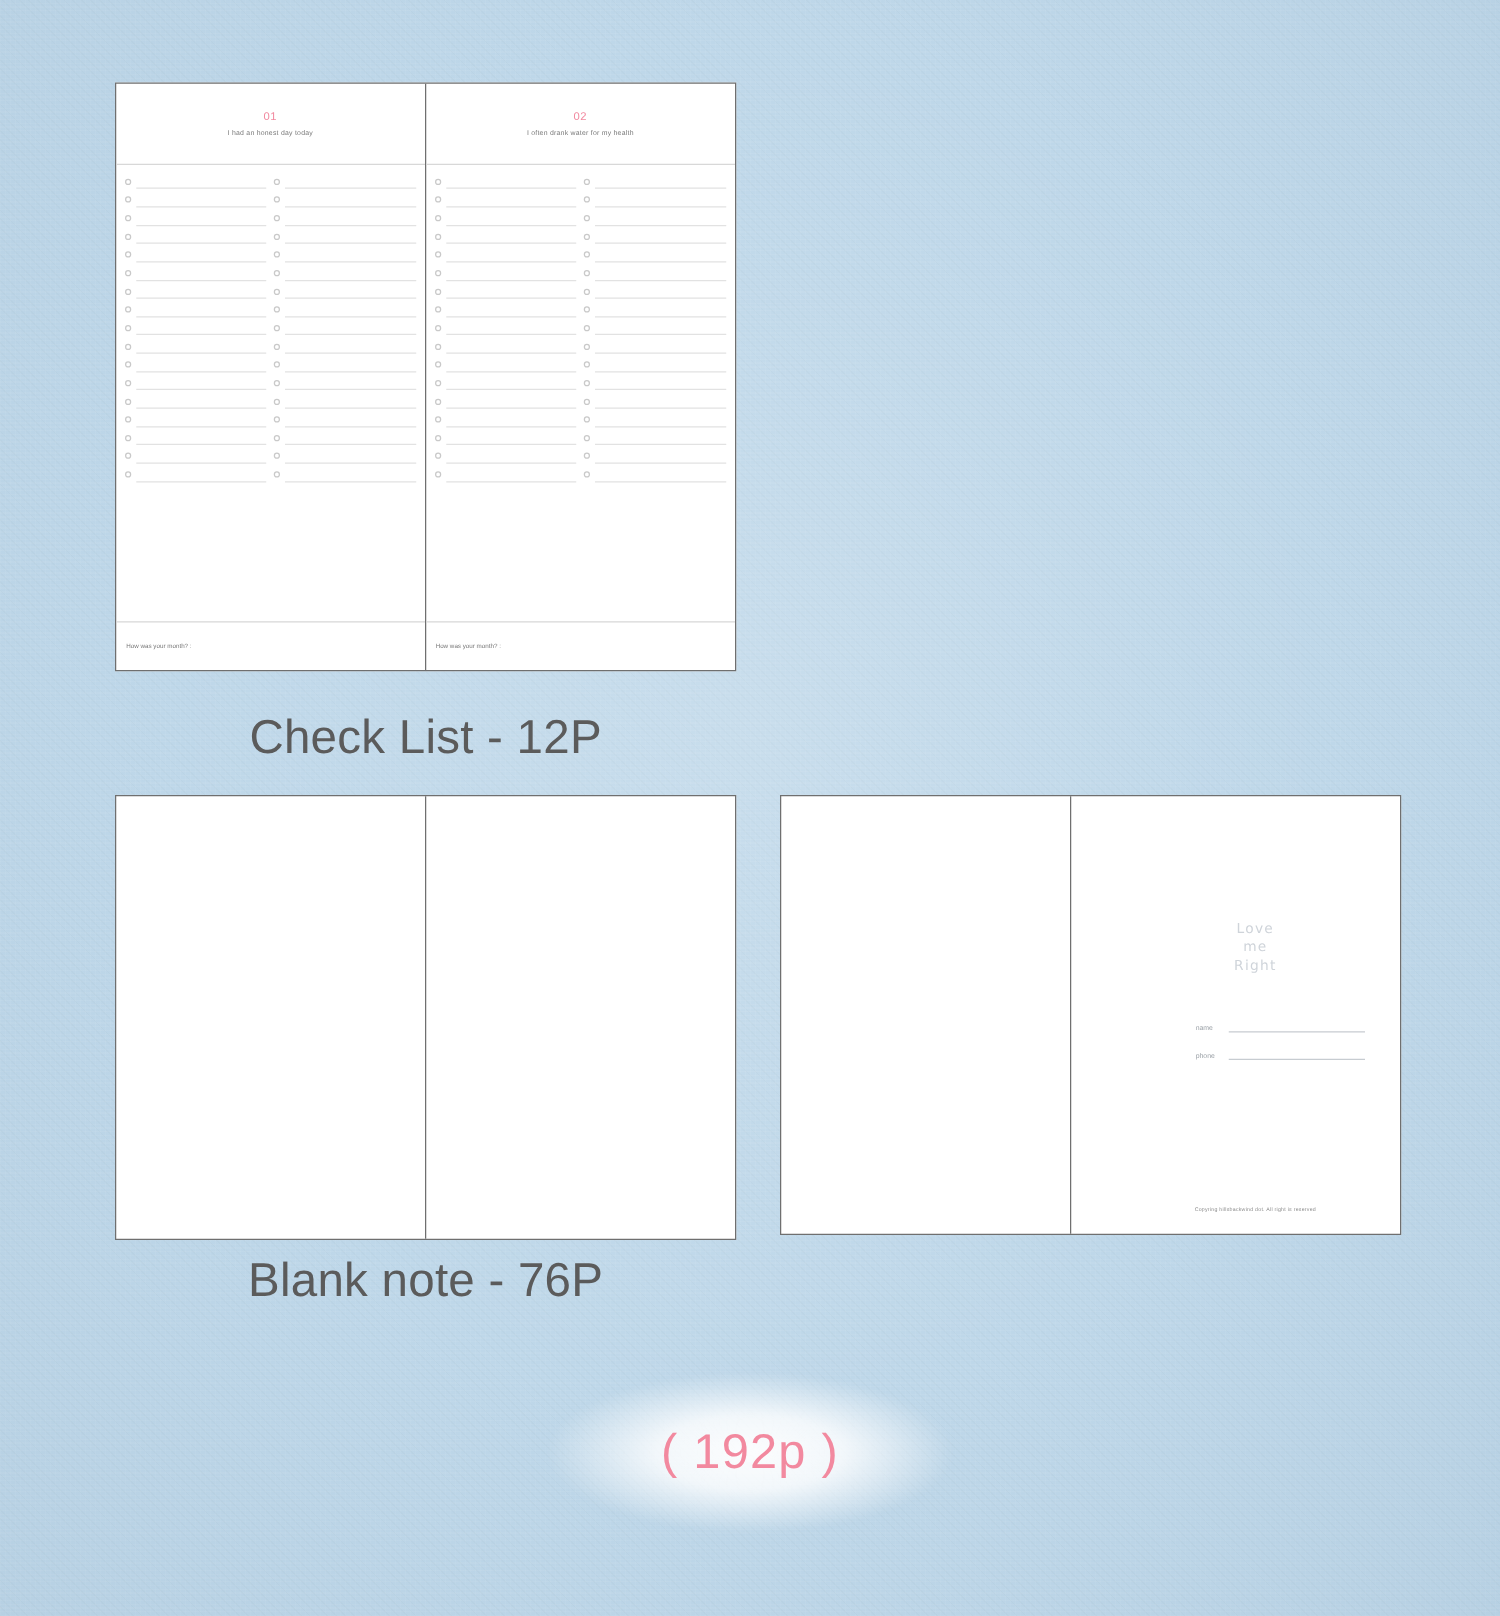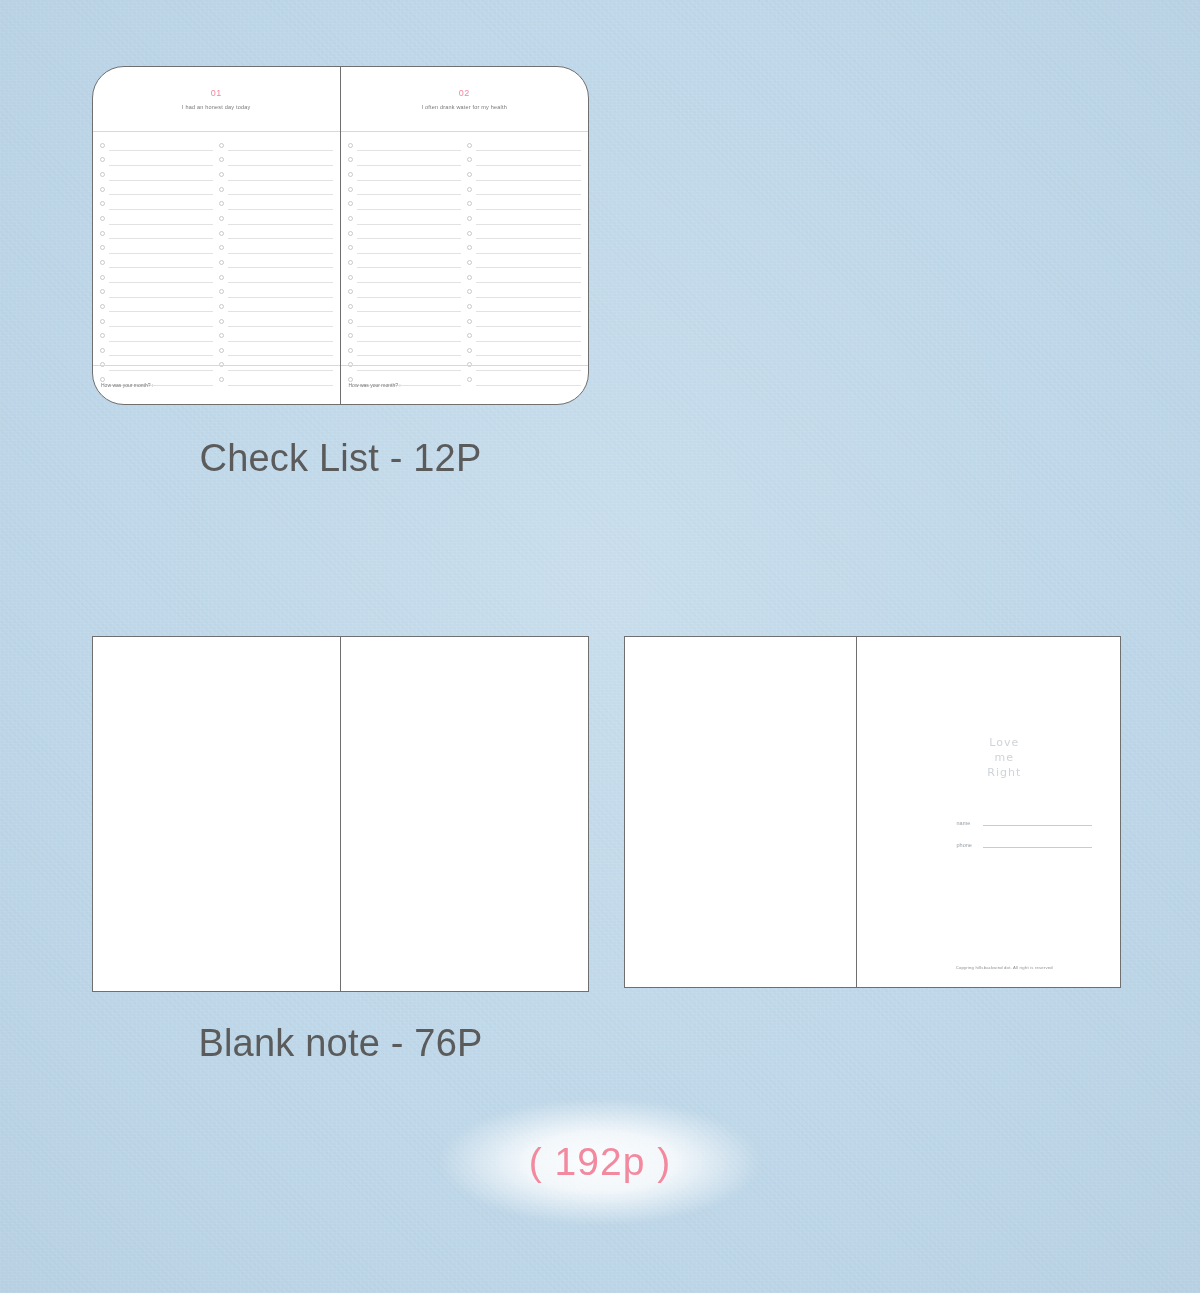--- a/index.html
+++ b/index.html
@@ -46,21 +46,21 @@
   .cell-bn   { left: 92px;  top: 636px; }
   .cell-ou   { left: 624px; top: 636px; }
 
   .spread {
     position: relative;
     background: #ffffff;
     border: 1px solid #6f6f6f;
     box-sizing: border-box;
     display: flex;
   }
-  .spread.size-a { width: 497px; height: 339px; border-radius: 32px; }
+  .spread.size-a { width: 497px; height: 471px; }
   .spread.size-b { width: 495px; height: 360px; }
   .spread.size-c { width: 497px; height: 356px; }
   .spread.size-d { width: 497px; height: 352px; }
 
   .page {
     position: relative;
     box-sizing: border-box;
     height: 100%;
     overflow: hidden;
   }
@@ -68,21 +68,21 @@
   .page-right { width: 50%; }
 
   .caption {
     text-align: center;
     color: #5b5b5b;
     font-size: 38px;
     letter-spacing: 0.2px;
     margin-top: 32px;
     font-family: "Liberation Sans", sans-serif;
   }
-  .cell-bn .caption, .cell-ou .caption { margin-top: 30px; }
+  .cell-bn .caption, .cell-ou .caption { margin-top: 12px; }
 
   
   .cl-page { padding: 0; }
   .cl-head {
     height: 64px;
     border-bottom: 1px solid #d8d8d8;
     display: flex;
     flex-direction: column;
     align-items: center;
     justify-content: center;

